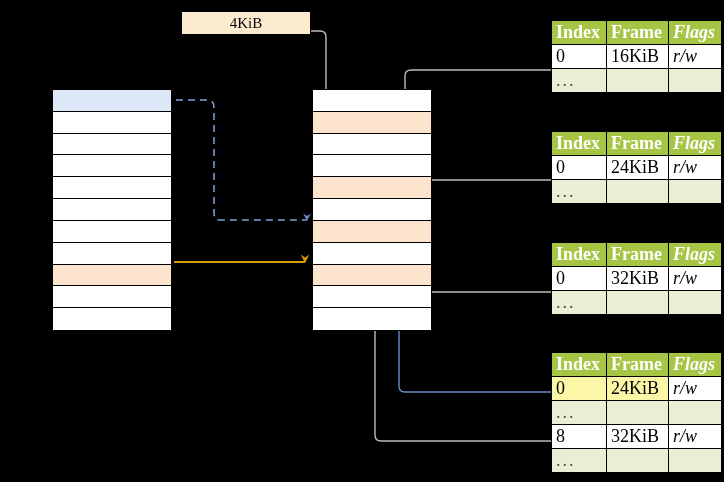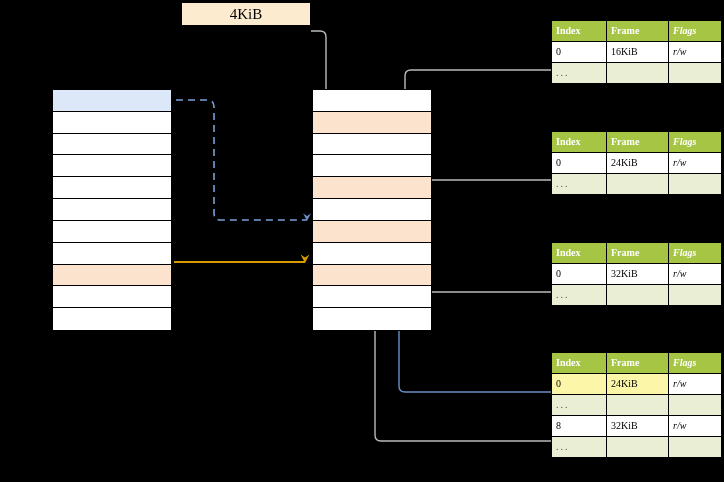--- a/index.html
+++ b/index.html
@@ -17,21 +17,21 @@
 
   
   .cellcol{position:absolute;border:1px solid #000;box-sizing:border-box;background:#fff;}
   .cellrow{box-sizing:border-box;border-bottom:1px solid #000;background:#fff;}
   .cellrow:last-child{border-bottom:0;}
   .cellrow.blue{background:#DCE8F8;}
   .cellrow.peach{background:#FCE3CD;}
 
   
   .ptable{position:absolute;border-collapse:collapse;
-          font-size:10px;line-height:1;background:#fff;}
+          font-size:18px;line-height:1;background:#fff;}
   .ptable td,.ptable th{border:1px solid #000;padding:2px 4px 3px 4px;
           text-align:left;font-weight:normal;vertical-align:middle;height:21px;box-sizing:border-box;}
   .ptable th{background:#A6C544;color:#fff;font-weight:bold;}
   .ptable tr.ellipsis td{background:#E9EED4;color:#555;letter-spacing:2px;}
   .ptable td.hl{background:#FCF7A8;}
   .c-index{width:55px;}
   .c-frame{width:62px;margin-left:12px;}
   .c-flags{width:53px;font-style:italic;}
 </style>
 </head>
@@ -84,21 +84,21 @@
 
     <g>
       <path d="M176,100 L207,100 Q214,100 214,107 L214,213 Q214,220 221,220 L307,220" fill="none" stroke="#7B9FD6" stroke-width="1.6" stroke-dasharray="7,5" marker-end="url(#ahBlueRight)"></path>
     </g>
 
     <g>
       <path d="M174,262 L305,262" fill="none" stroke="#D99A00" stroke-width="2" marker-end="url(#ahOrangeRight)"></path>
     </g>
   </svg>
 
-  <div class="label-box" style="left:182px;top:3px;width:128px;height:22px;">
+  <div class="label-box" style="left:182px;top:12px;width:128px;height:22px;">
     <span>4KiB</span>
   </div>
 
   <div class="cellcol" id="left-col" style="left:52px;top:89px;width:120px;height:242px;">
       <div class="cellrow blue" style="height: 21.8182px;"></div>
       <div class="cellrow" style="height: 21.8182px;"></div>
       <div class="cellrow" style="height: 21.8182px;"></div>
       <div class="cellrow" style="height: 21.8182px;"></div>
       <div class="cellrow" style="height: 21.8182px;"></div>
       <div class="cellrow" style="height: 21.8182px;"></div>

